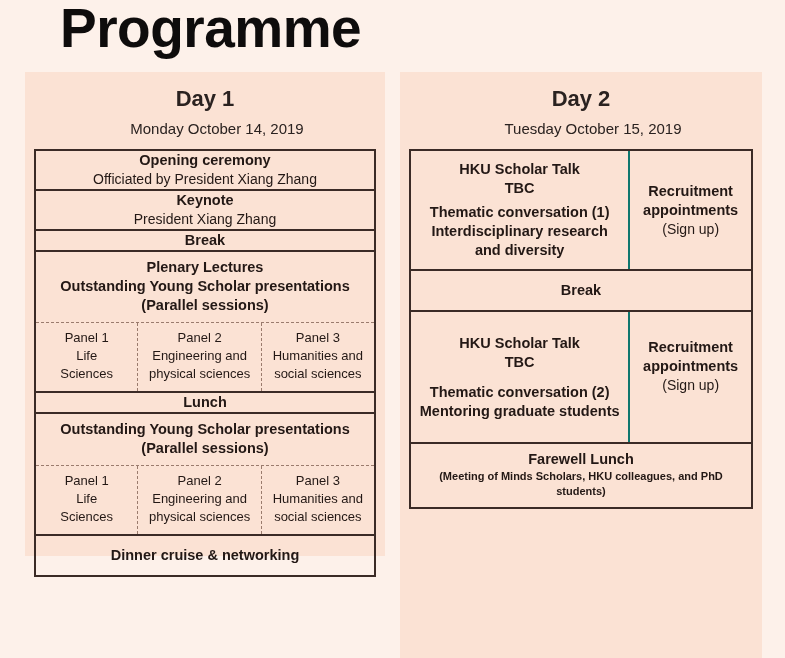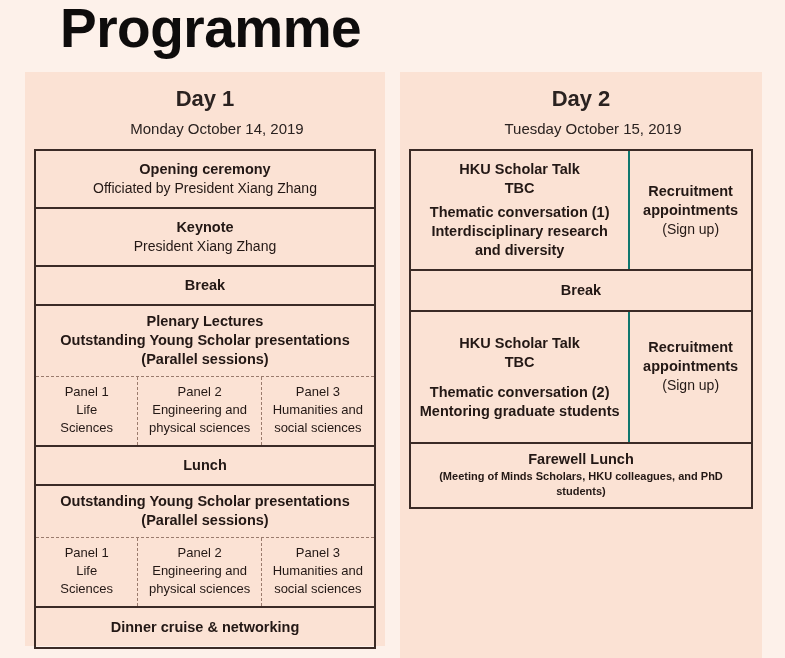--- a/index.html
+++ b/index.html
@@ -29,21 +29,21 @@
     white-space: nowrap;
   }
 
   
   .day-panel {
     position: absolute;
     top: 72px;
     background: #fbe2d4;
     box-sizing: border-box;
   }
-  #day1-panel { left: 25px;  width: 360px; height: 574px; }
+  #day1-panel { left: 25px;  width: 360px; height: 484px; }
   #day2-panel { left: 400px; width: 362px; height: 586px; }
 
   .day-title {
     text-align: center;
     font-size: 22px;
     font-weight: bold;
     color: #2a2220;
     margin-top: 14px;
     line-height: 26px;
   }
@@ -61,21 +61,21 @@
   .schedule {
     margin: 11px 9px 0 9px;
     border: 2px solid #3b2b26;
     border-bottom: none;
     box-sizing: border-box;
   }
   .row {
     border-bottom: 2px solid #3b2b26;
     box-sizing: border-box;
     text-align: center;
-    padding: 9px 6px;
+    padding: 0 6px;
   }
   .row.tight { padding: 6px 6px 7px 6px; }
 
   .ttl {
     font-size: 14.5px;
     font-weight: bold;
     line-height: 19px;
   }
   .sub {
     font-size: 14px;

